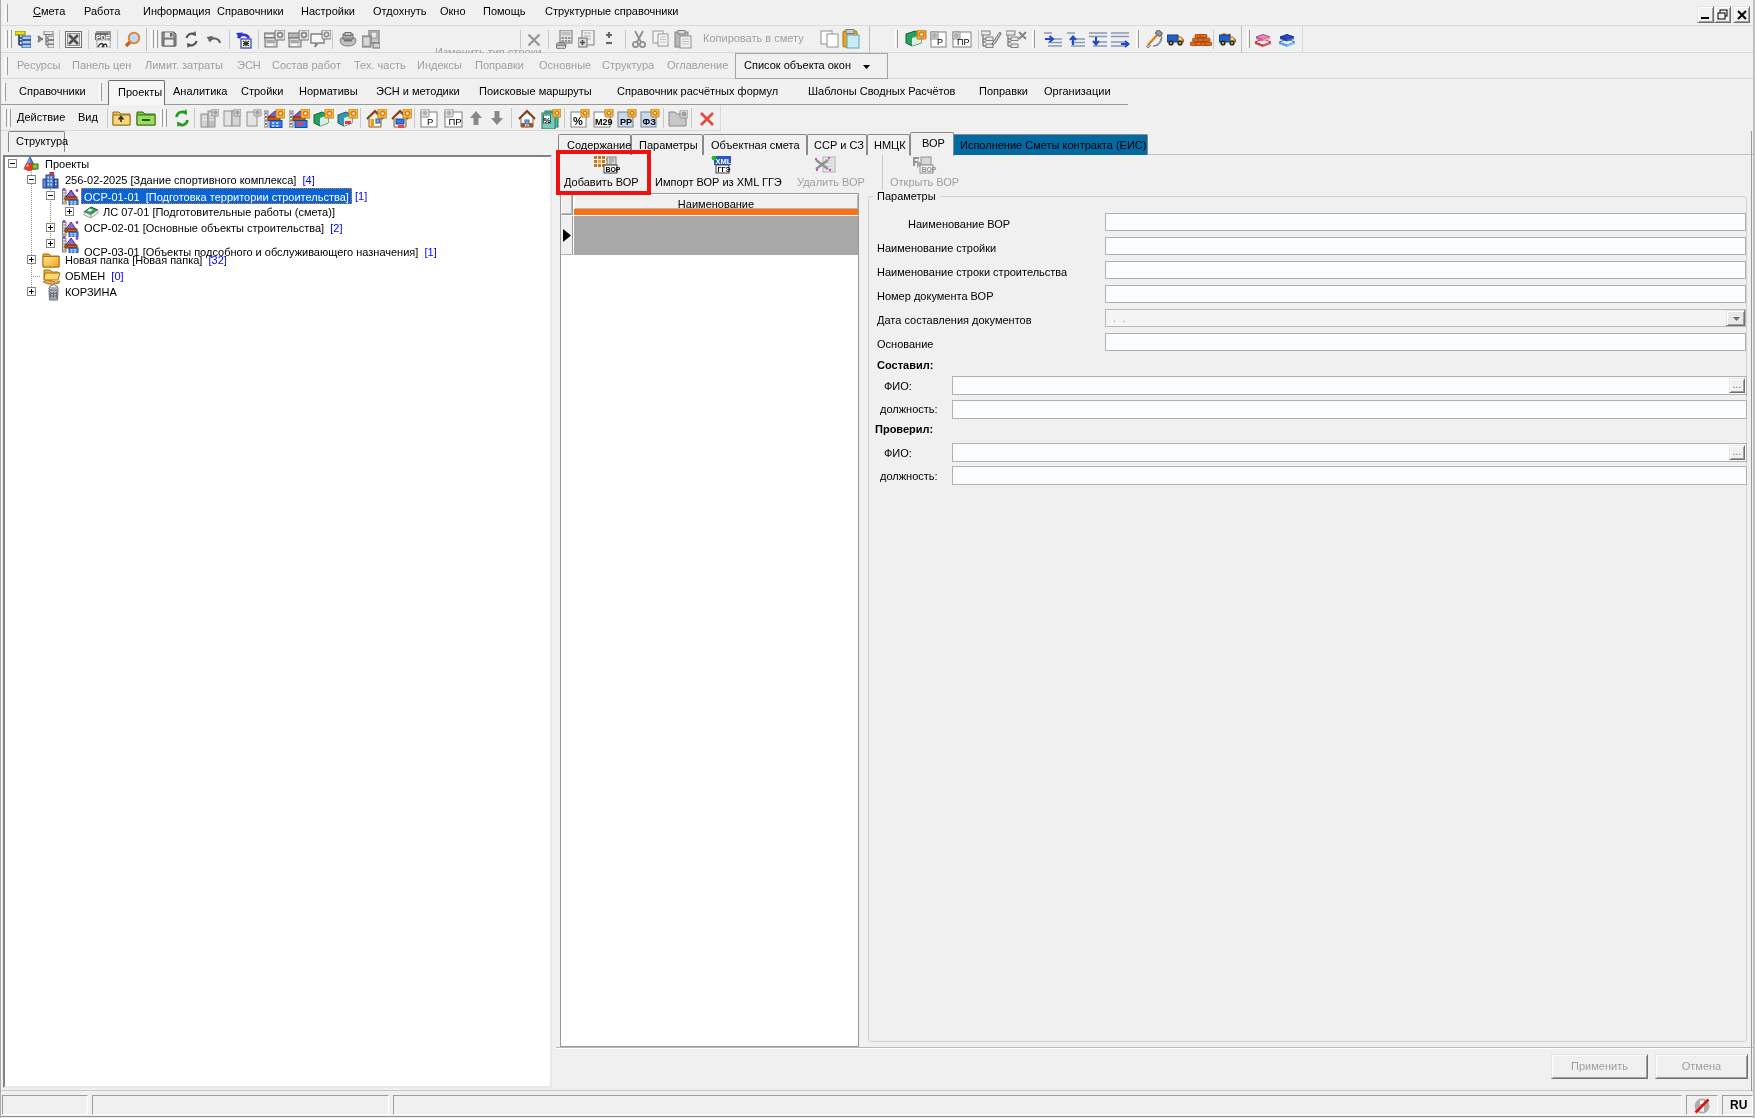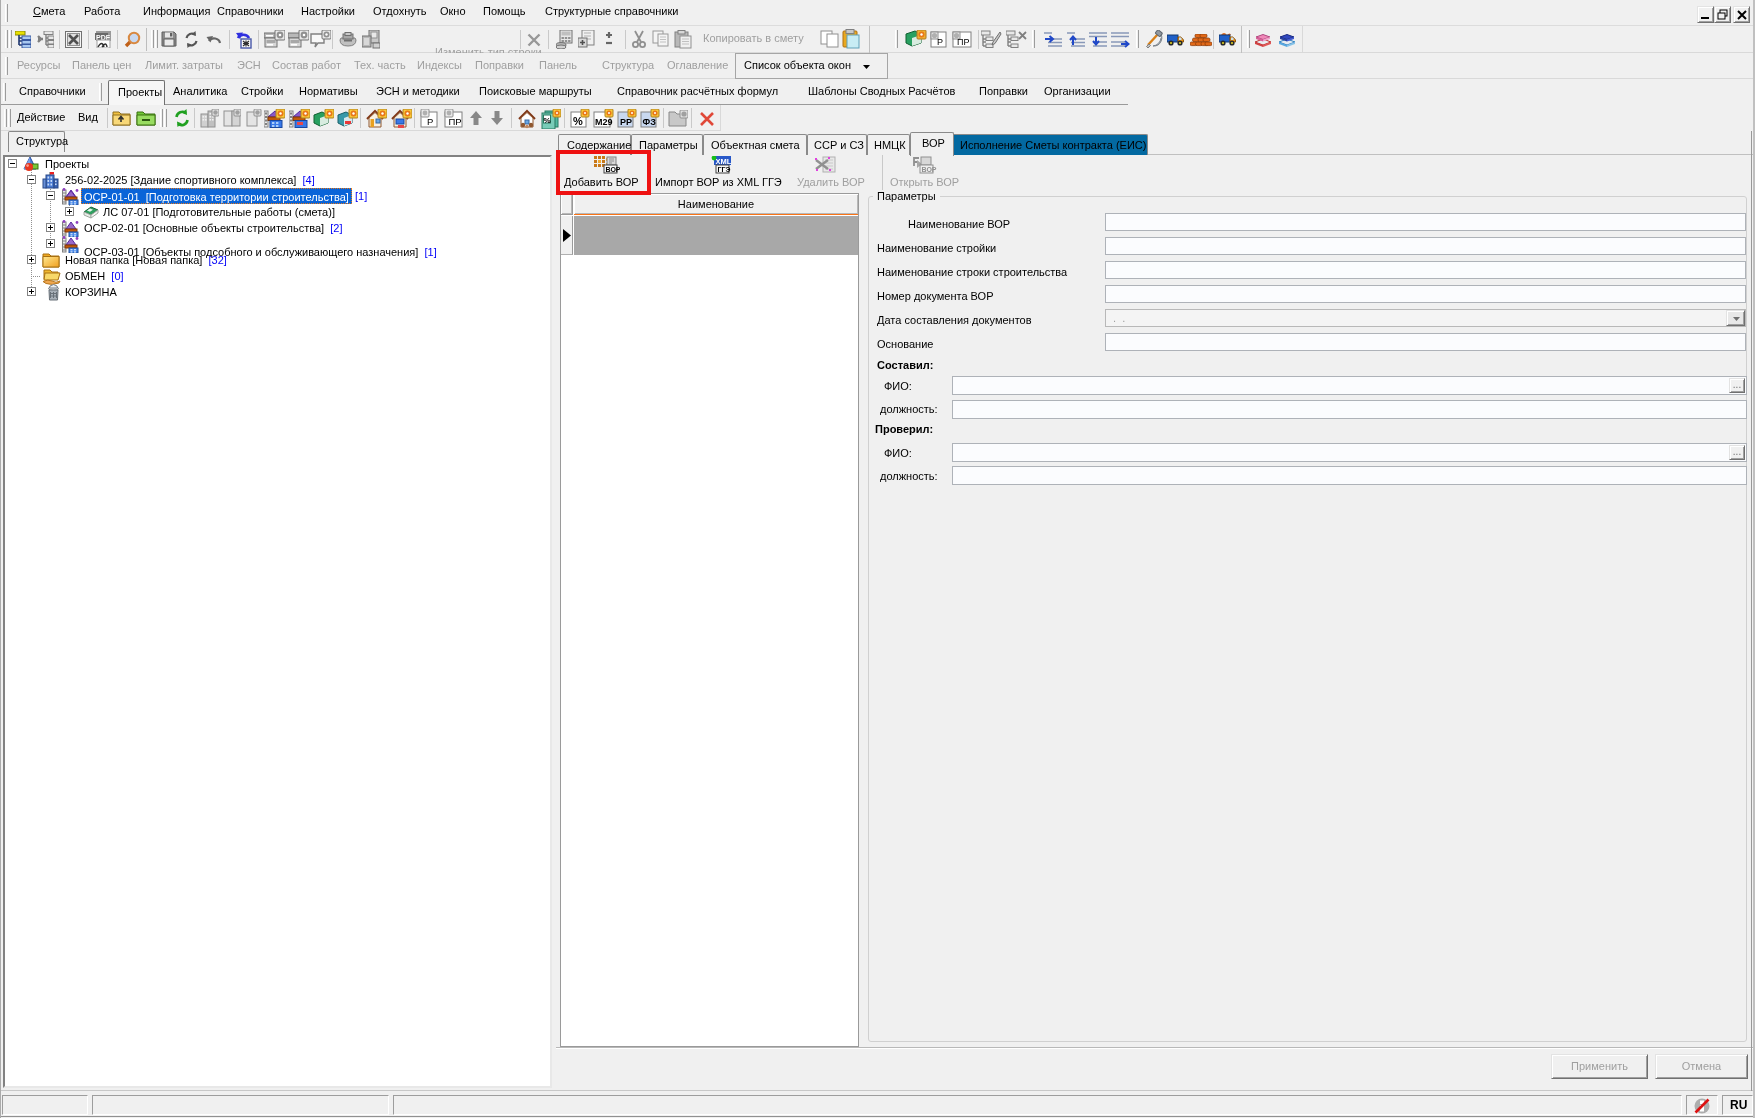--- a/index.html
+++ b/index.html
@@ -356,21 +356,21 @@
 <div class="abs" style="left:0;top:53px;width:1755px;height:26px;background:#f0f0f0;border-bottom:1px solid #d9d9d9;">
   <div class="abs grip" style="left:5px;top:4px;"></div>
   <div class="abs gray" style="left:17px;top:6px;">Ресурсы</div>
   <div class="abs gray" style="left:72px;top:6px;">Панель цен</div>
   <div class="abs gray" style="left:145px;top:6px;">Лимит. затраты</div>
   <div class="abs gray" style="left:237px;top:6px;">ЭСН</div>
   <div class="abs gray" style="left:272px;top:6px;">Состав работ</div>
   <div class="abs gray" style="left:354px;top:6px;">Тех. часть</div>
   <div class="abs gray" style="left:417px;top:6px;text-align:center;">Индексы</div>
   <div class="abs gray" style="left:475px;top:6px;">Поправки</div>
-  <div class="abs gray" style="left:539px;top:6px;">Панель</div>
+  <div class="abs gray" style="left:539px;top:6px;">Основные</div>
   <div class="abs gray" style="left:602px;top:6px;">Структура</div>
   <div class="abs gray" style="left:667px;top:6px;">Оглавление</div>
   <div class="abs" style="left:735px;top:0;width:153px;height:26px;border:1px solid #a5a5a5;background:#f0f0f0;">
     <span class="abs" style="left:8px;top:5px;">Список объекта окон</span>
     <svg class="abs" style="left:127px;top:11px" width="8" height="5">
         <path d="M0 0 L7 0 L3.5 4 Z" fill="#000"></path>
       </svg>
   </div>
 </div>
 
@@ -863,21 +863,21 @@
       <path d="M5 4 L10 8 L5 12" fill="#a8a8a8"></path>
       <rect x="9" y="1" width="10" height="8" fill="#d8d8d8" stroke="#909090"></rect>
       <rect x="8" y="9" width="13" height="8" fill="#f0f0f0" stroke="#909090"></rect>
       <text x="9.5" y="16" font-family="Liberation Sans" font-size="7" font-weight="bold" fill="#909090">ВОР</text>
     </svg>
     <div class="abs gray" style="left:334px;top:21px;">Открыть ВОР</div>
   </div>
 
   <div class="abs" style="left:4px;top:62px;width:299px;height:854px;background:#fff;border:1px solid #9a9a9a;">
     <div class="abs" style="left:0;top:0;width:12px;height:21px;background:#f0f0f0;border-right:1px solid #9a9a9a;border-bottom:1px solid #9a9a9a;box-shadow:inset 1px 1px 0 #fff, inset -1px -1px 0 #b8b8b8;"></div>
-    <div class="abs" style="left:13px;top:0;width:284px;height:21px;background:#f0f0f0;border-bottom:1px solid #f97316;box-shadow:inset 1px 1px 0 #fff, inset -1px -1px 0 #b8b8b8;text-align:center;line-height:21px;">Наименование</div>
+    <div class="abs" style="left:13px;top:0;width:284px;height:21px;background:#f0f0f0;border-bottom:6px solid #f97316;box-shadow:inset 1px 1px 0 #fff, inset -1px -1px 0 #b8b8b8;text-align:center;line-height:21px;">Наименование</div>
     <div class="abs" style="left:0;top:22px;width:12px;height:39px;background:#f0f0f0;border-right:1px solid #9a9a9a;border-bottom:1px solid #b0b0b0;">
       <svg class="abs" style="left:2px;top:13px" width="8" height="13">
           <path d="M0 0 L8 6.5 L0 13 Z" fill="#000"></path>
         </svg>
     </div>
     <div class="abs" style="left:13px;top:22px;width:284px;height:39px;background:#a8a8a8;"></div>
   </div>
 
   <div class="abs" style="left:312px;top:65px;width:879px;height:846px;border:1px solid #d0d0d0;border-radius:3px;"></div>
   <div class="abs" style="left:317px;top:59px;background:#f0f0f0;padding:0 4px;">Параметры</div>

